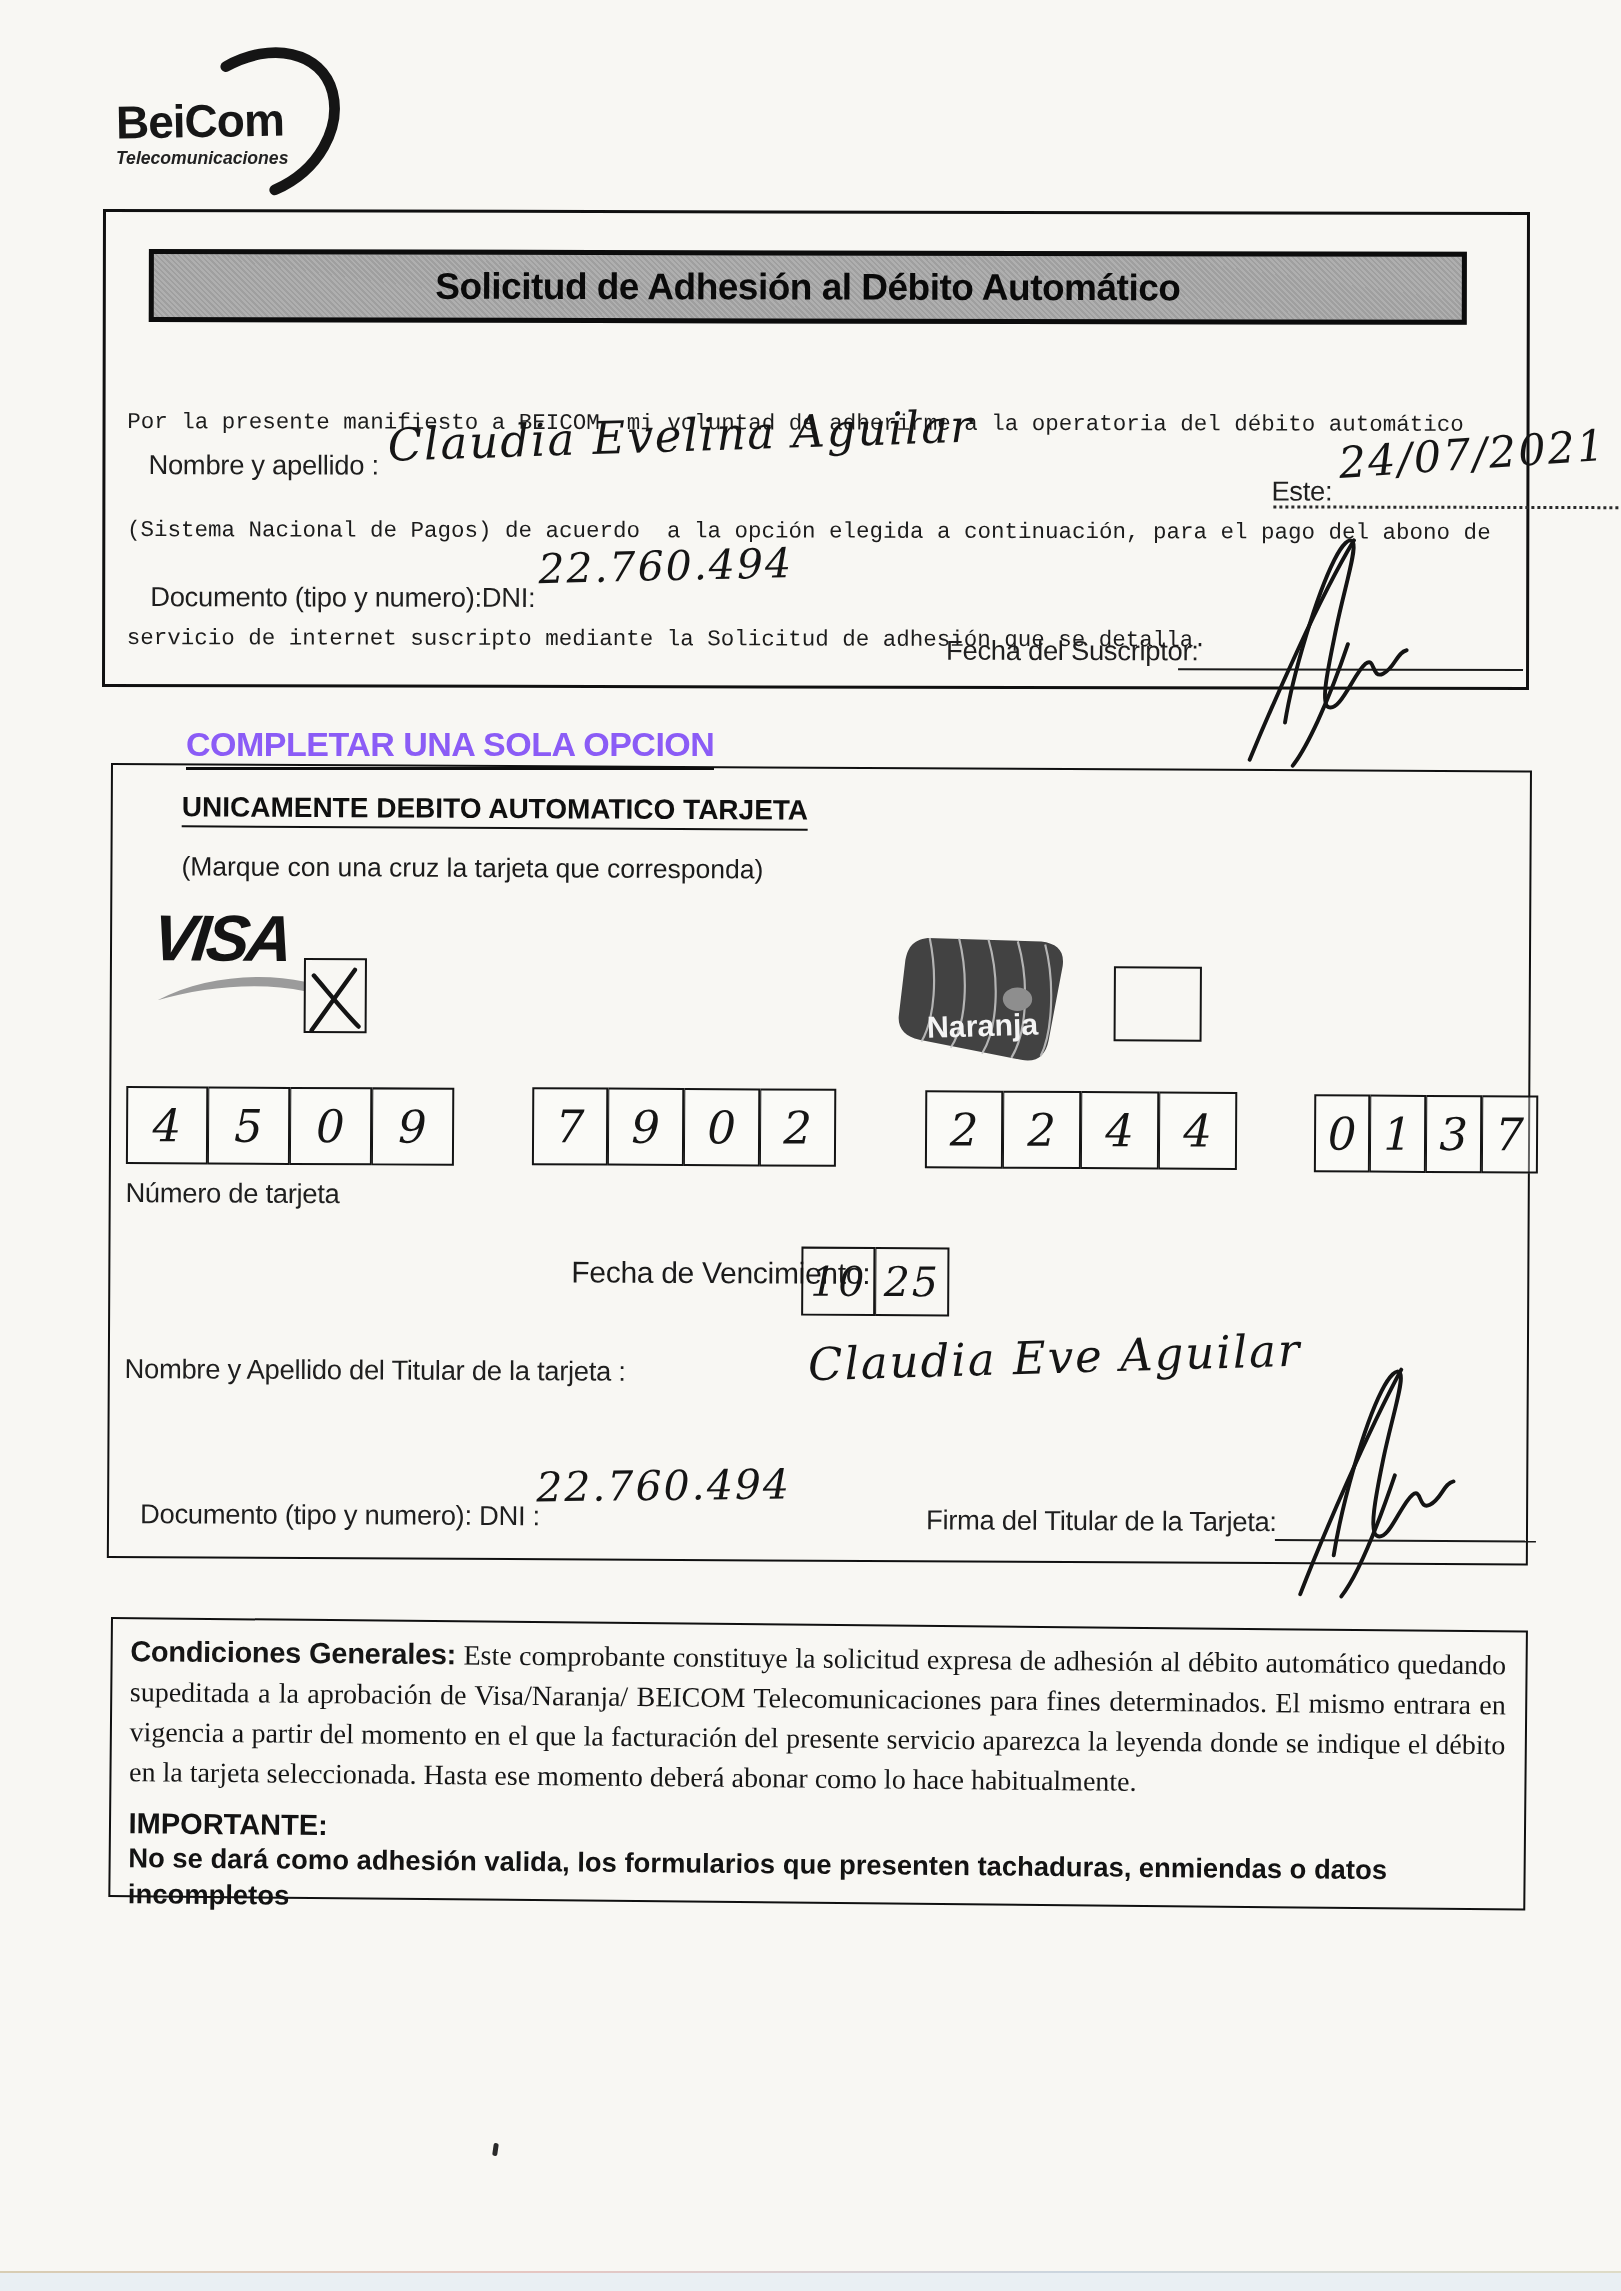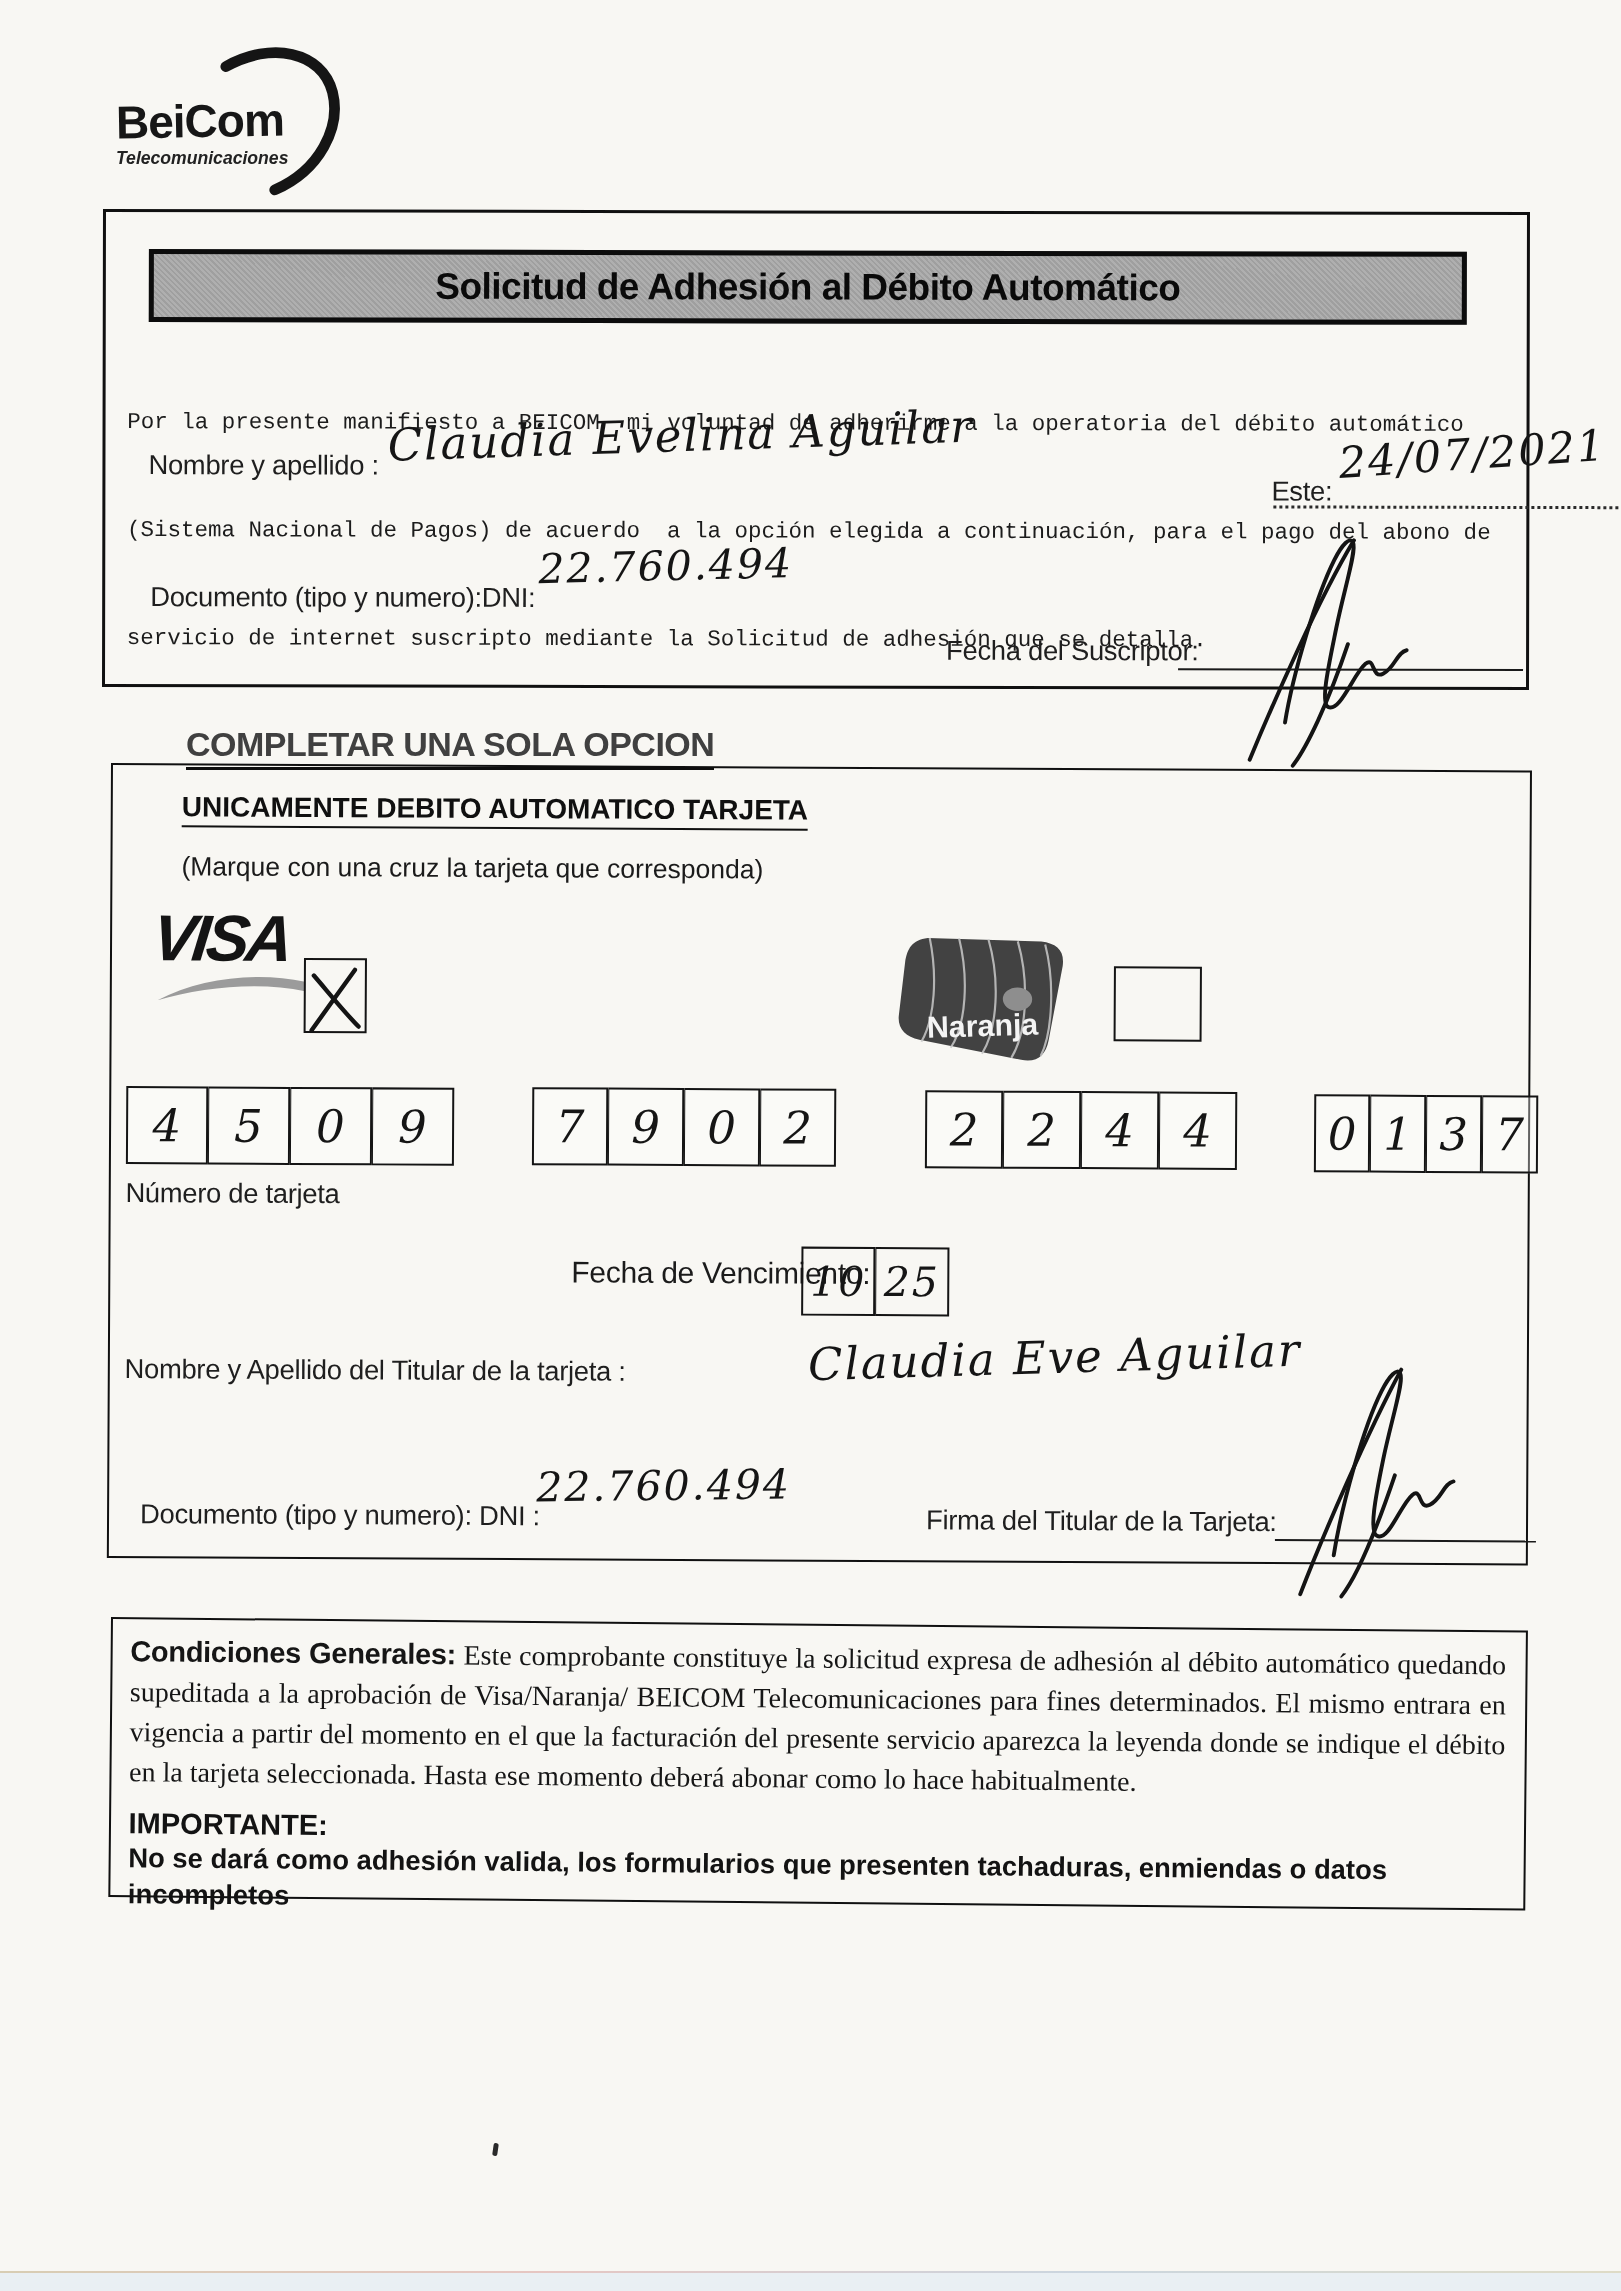--- a/index.html
+++ b/index.html
@@ -32,21 +32,21 @@
     background:#a9a9a9;
     background-image:repeating-linear-gradient(45deg, rgba(255,255,255,.07) 0 2px, rgba(0,0,0,.06) 2px 3.9px);
     border:5.9px solid #0c0c0c;
     display:flex; align-items:center; justify-content:center;
   }
   #title-bar .t{font-size:37px; font-weight:bold; color:#0a0a0a; letter-spacing:-0.5px;}
   .monopara{font-family:"Liberation Mono", monospace; font-size:22.5px; line-height:36px; color:#1c1c1c; white-space:pre-wrap;}
 
   
   #completar{left:186px; top:725px; font-size:34px; font-weight:bold; letter-spacing:-0.5px;
-    border-bottom:3.9px solid #0e0e0e; padding-bottom:2.9px; z-index:3; color:#404040;}
+    border-bottom:3.9px solid #0e0e0e; padding-bottom:2.9px; z-index:3; color:#8b5cf6;}
   #box2{left:111px; top:763px; width:1417px; height:791px; border:2.9px solid #101010; transform:rotate(0.3deg); transform-origin:top left;}
   #subhead{font-size:28px; font-weight:bold; border-bottom:2.9px solid #111; padding-bottom:2px; color:#101010;}
   #marque{font-size:26.5px;}
   #visa-word{font-size:65px; font-weight:bold; font-style:italic; letter-spacing:-3.9px; transform:skewX(-6deg); color:#141414;}
   .checkbox{border:2.9px solid #141414; background:transparent;}
   .cellrow{display:flex;}
   .cell{border:2px solid #141414; border-left-width:1px; box-sizing:border-box; height:78px;
     display:flex; align-items:center; justify-content:center; background:rgba(255,255,255,.35);}
   .cell:first-child{border-left-width:2px;}
   .g1 .cell{width:82px;} .g2 .cell{width:76px;} .g3 .cell{width:78px;} .g4 .cell{width:56px;}

